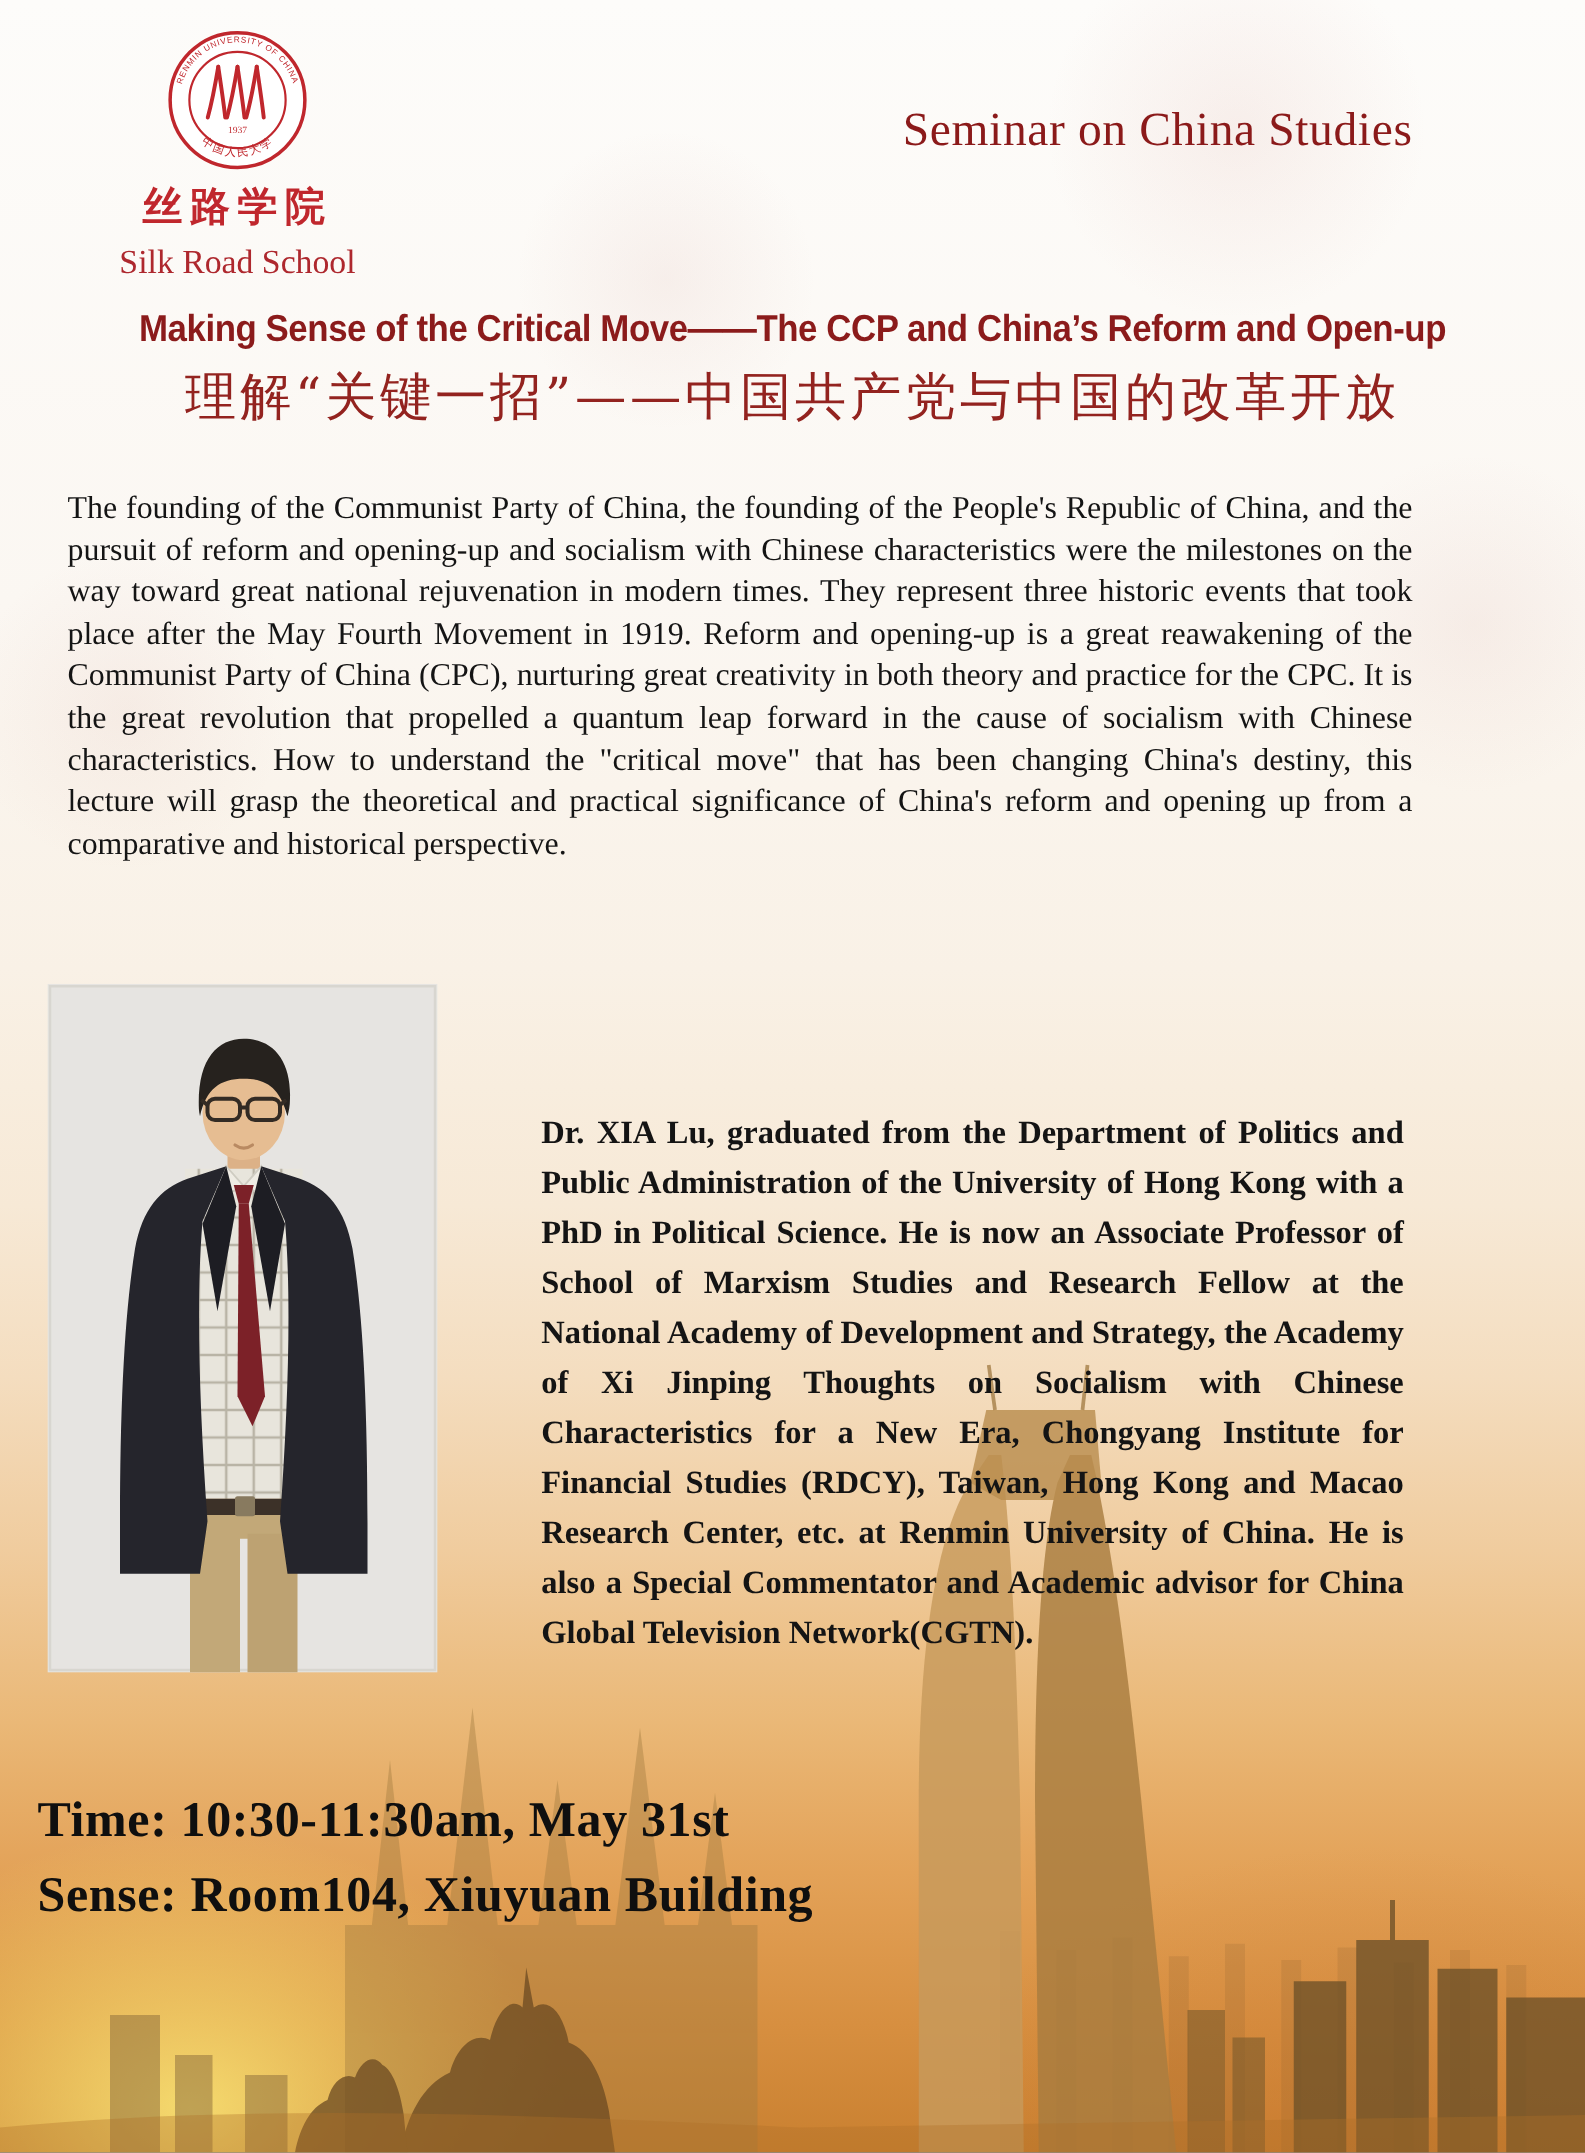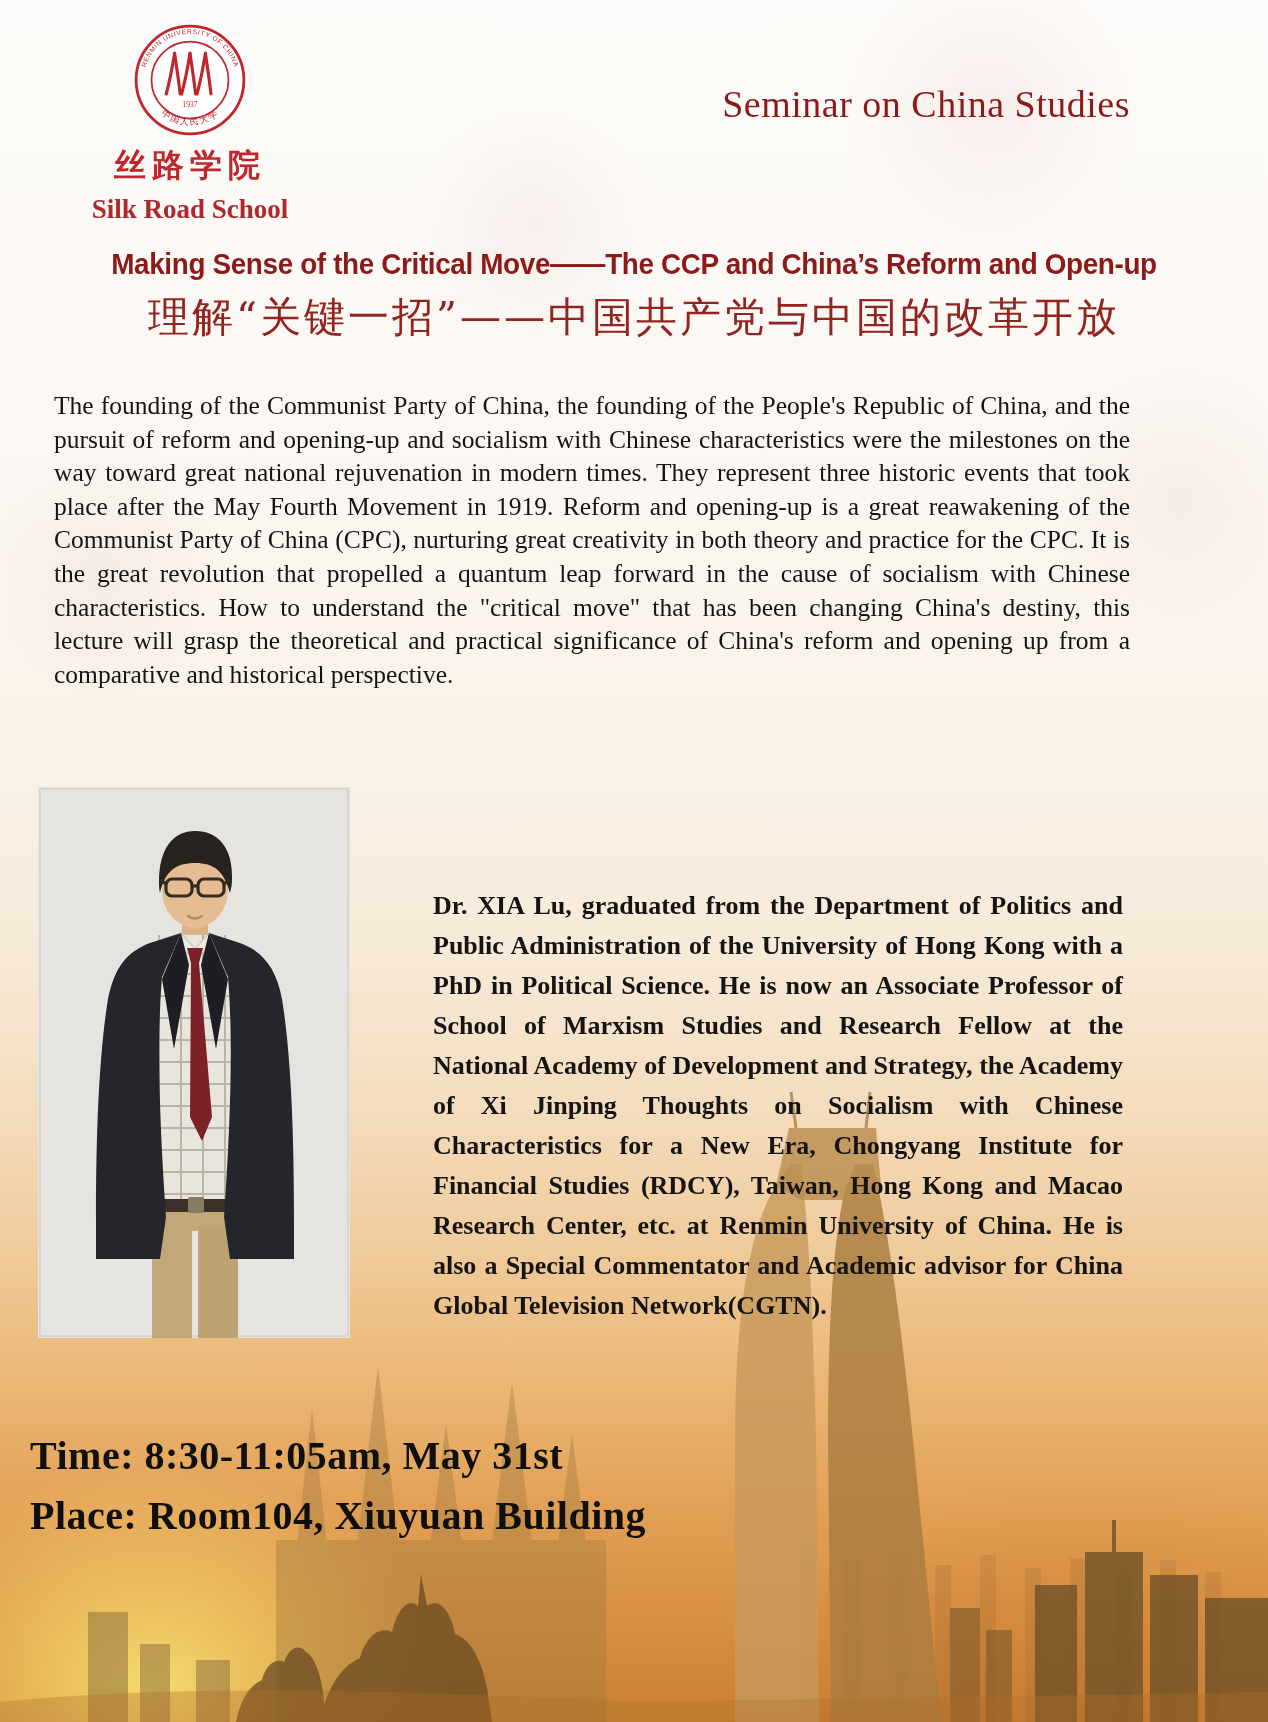--- a/index.html
+++ b/index.html
@@ -14,21 +14,21 @@
       radial-gradient(circle 170px at 93% 29%, rgba(205,150,140,.11), rgba(205,150,140,0) 80%),
       radial-gradient(circle 160px at 8% 33%, rgba(205,150,140,.10), rgba(205,150,140,0) 80%),
       linear-gradient(180deg,#fdfcfa 0%,#fbf7f2 28%,#f9f1e6 45%,#f7e9d6 56%,#f4ddbf 64%,#f0cc9e 72%,#eab877 80%,#e3a258 87%,#d78f40 94%,#c98030 100%);
   }
   .bg-svg{position:absolute;left:0;top:0;width:1268px;height:1722px;}
   .abs{position:absolute;}
   
   .logo-block{left:70px;top:24px;width:240px;text-align:center;}
   .crest{width:112px;height:112px;display:block;margin:0 auto;}
   .school-cn{font-size:32px;line-height:58px;color:#c0272d;font-weight:700;letter-spacing:6px;font-family:"DejaVu Serif","Liberation Serif",serif;}
-  .school-en{font-size:27px;line-height:30px;color:#ae282e;font-weight:700;}
+  .school-en{font-size:27px;line-height:30px;color:#ae282e;font-weight:400;}
   .series{right:138px;top:82px;font-size:38px;color:#8b1a1a;letter-spacing:.5px;}
   
   .title-en{left:0;right:0;top:247px;text-align:center;color:#8b1b1b;
     font-family:"Liberation Sans",sans-serif;font-weight:700;font-size:30px;
     letter-spacing:-.4px;transform:scaleX(.93);}
   .title-cn{left:0;right:0;top:290px;text-align:center;color:#93231f;
     font-size:41px;letter-spacing:3px;font-family:"DejaVu Serif","Liberation Serif",serif;}
   
   .abstract{left:54px;top:389px;width:1076px;font-size:25.5px;line-height:33.6px;
     text-align:justify;color:#141414;}
@@ -177,17 +177,17 @@
 
     <path d="M112,156 C90,164 76,180 70,212 C62,262 58,332 58,432 L58,472 L122,472 L128,430 C121,330 119,250 124,190 L143,146 Z" fill="#25252c"></path>
     <path d="M202,156 C224,164 238,180 244,212 C252,262 256,332 256,432 L256,472 L192,472 L186,430 C193,330 195,250 190,190 L171,146 Z" fill="#25252c"></path>
     <path d="M143,146 L124,192 L136,262 L151,178 Z" fill="#1d1d23"></path>
     <path d="M171,146 L190,192 L178,262 L163,178 Z" fill="#1d1d23"></path>
   </svg>
 
   <div class="abs bio">Dr. XIA Lu, graduated from the Department of Politics and Public Administration of the University of Hong Kong with a PhD in Political Science. He is now an Associate Professor of School of Marxism Studies and Research Fellow at the National Academy of Development and Strategy, the Academy of Xi Jinping Thoughts on Socialism with Chinese Characteristics for a New Era, Chongyang Institute for Financial Studies (RDCY), Taiwan, Hong Kong and Macao Research Center, etc. at Renmin University of China. He is also a Special Commentator and Academic advisor for China Global Television Network(CGTN).</div>
 
   <div class="abs details">
-    <div>Time: 8:30-11:05am, May 31st</div>
-    <div>Place: Room104, Xiuyuan Building</div>
+    <div>Time: 10:30-11:30am, May 31st</div>
+    <div>Sense: Room104, Xiuyuan Building</div>
   </div>
 
 </div>
 
 </body></html>

